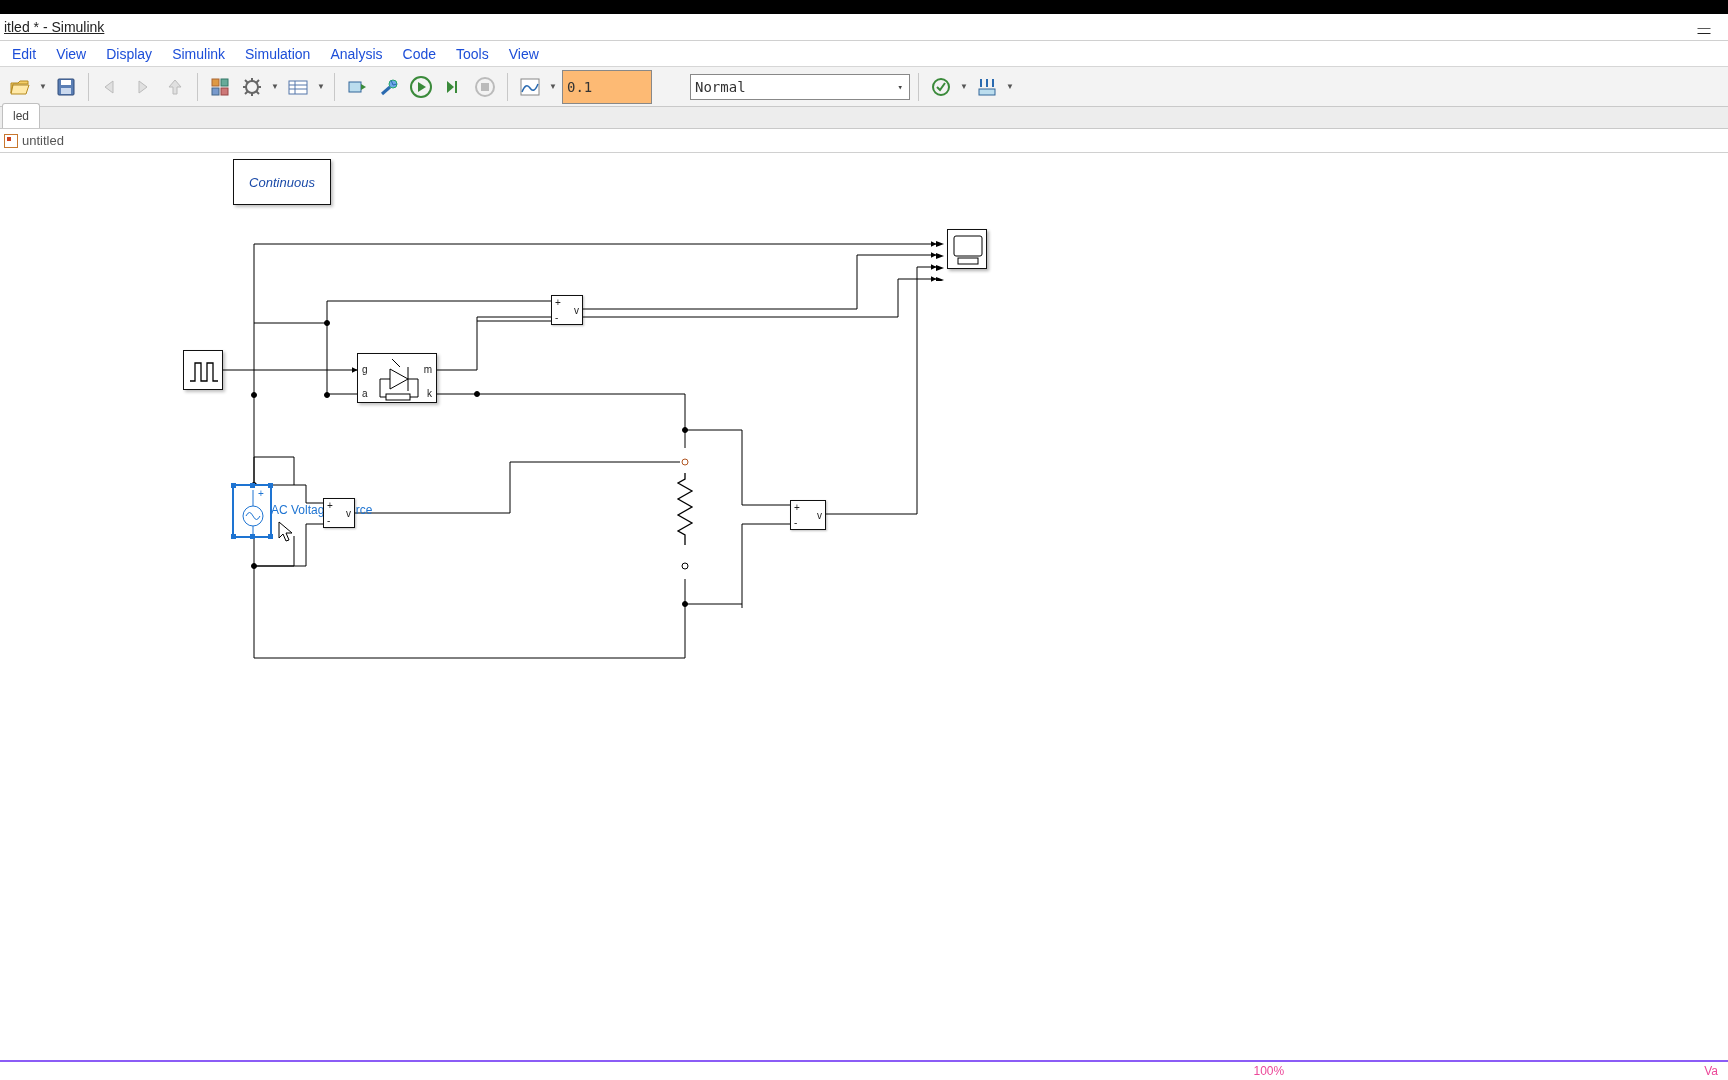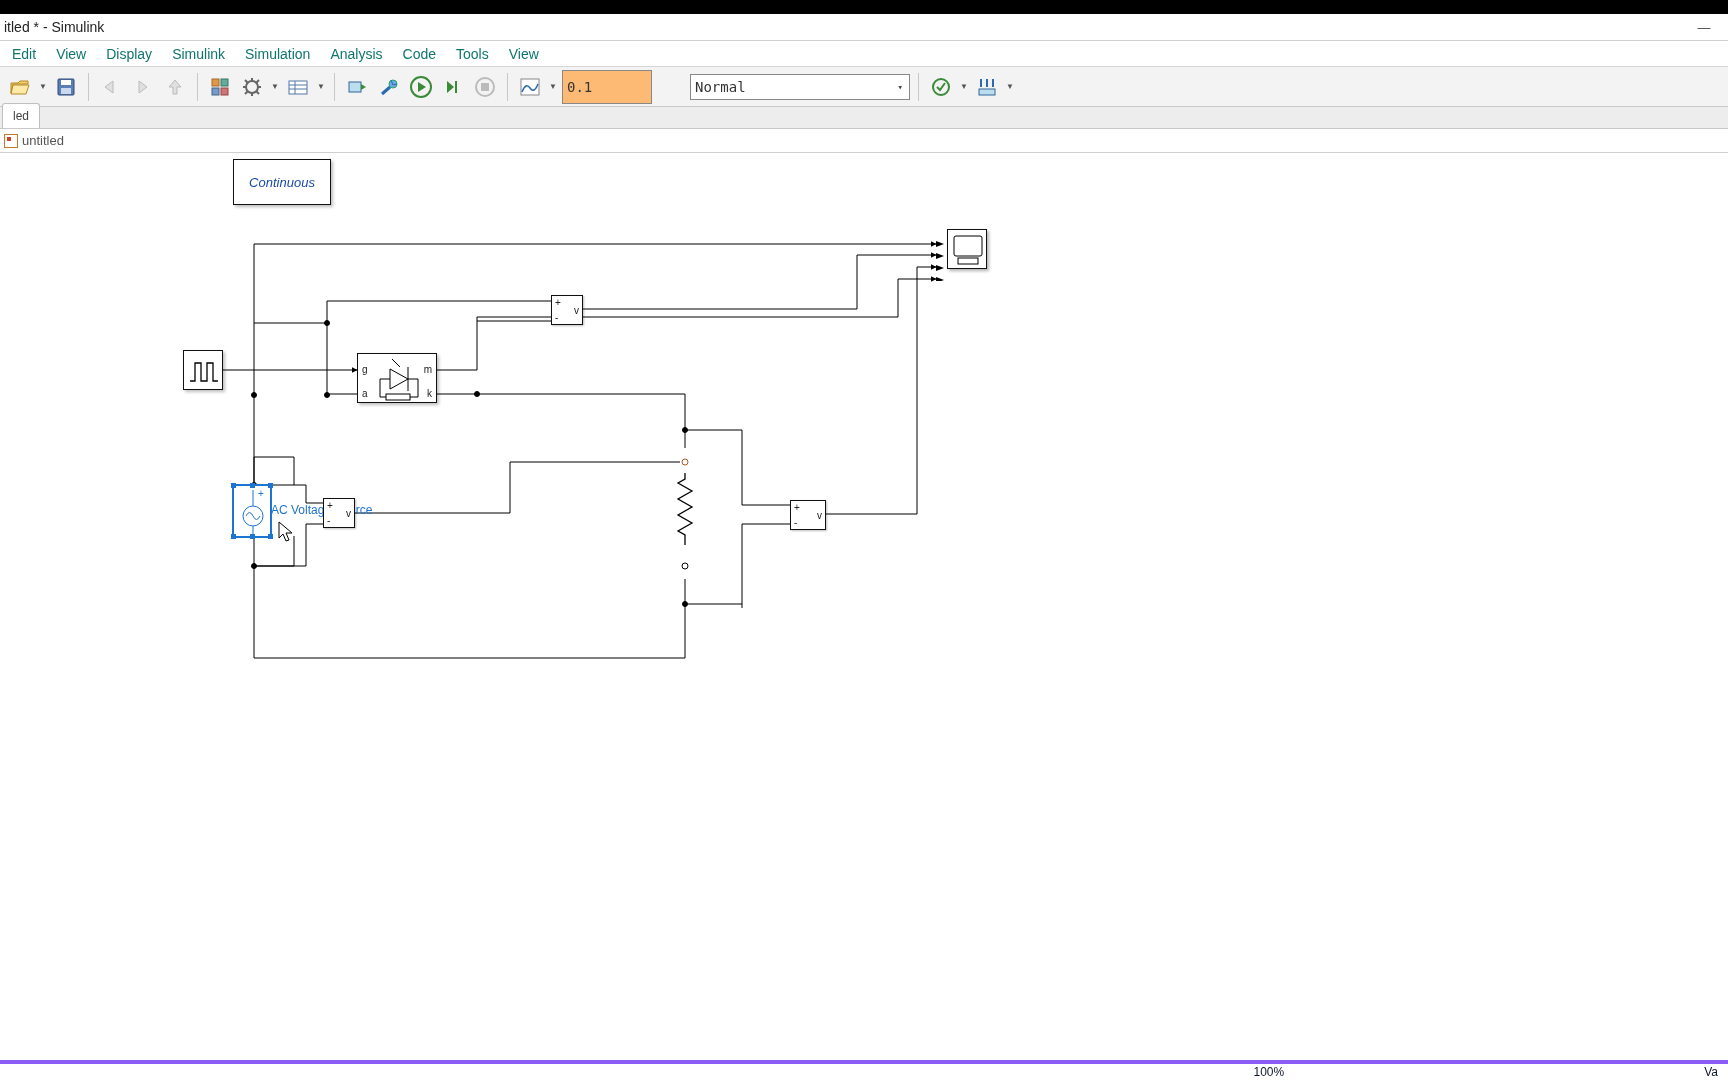--- a/index.html
+++ b/index.html
@@ -1,37 +1,37 @@
 <!DOCTYPE html>
 <html><head>
 <meta charset="utf-8">
 <style>
   * { box-sizing: border-box; margin: 0; padding: 0; }
   body { font-family: "Segoe UI", Tahoma, sans-serif; font-size: 13px; background: #fff; color: #222; overflow: hidden; width: 1728px; height: 1080px; position: relative; }
   .titlebar { height: 14px; background: #000; }
-  .winrow { height: 16px; background: #fff; display: flex; align-items: center; padding: 13px 4px; border-bottom: 1px solid #d0d0d0; }
+  .winrow { height: 16px; background: #fff; display: flex; align-items: center; padding: 13px 4px; border-bottom: 1px solid #d0d0d0; text-decoration: underline; }
   .winrow .title { font-size: 14px; color: #222; }
   .winrow .spacer { flex: 1; }
   .winbtn { width: 40px; height: 22px; display: flex; align-items: center; justify-content: center; color: #444; }
   .menubar { height: 26px; background: #fff; display: flex; align-items: center; padding: 0 2px; border-bottom: 1px solid #d6d6d6; }
-  .menubar .m { padding: 0 10px; height: 26px; display: flex; align-items: center; font-size: 14px; color: #0f766e; }
+  .menubar .m { padding: 0 10px; height: 26px; display: flex; align-items: center; font-size: 14px; color: #1d4ed8; }
   .toolbar { height: 40px; background: #f3f3f3; border-bottom: 1px solid #c9c9c9; display: flex; align-items: center; padding: 0 6px; gap: 4px; }
   .tbtn { width: 28px; height: 28px; display: flex; align-items: center; justify-content: center; border: 1px solid transparent; border-radius: 2px; }
   .tsep { width: 1px; height: 28px; background: #c8c8c8; margin: 0 4px; }
   .caret { width: 10px; height: 28px; display: flex; align-items: center; justify-content: center; font-size: 8px; color: #555; }
   .tb-input { height: 34px; border: 1px solid #888; background: #fdba74; font-family: Consolas, monospace; font-size: 14px; padding: 0 4px; color: #333; }
   .tb-select { height: 24px; border: 1px solid #888; background: #fff; font-family: Consolas, monospace; font-size: 14px; padding: 12px 4px; color: #333; display: flex; align-items: center; position: relative; }
   .tb-select::after { content: "▾"; font-size: 9px; color: #444; position: absolute; right: 6px; }
   .tabbar { height: 22px; background: #ededed; border-bottom: 1px solid #c9c9c9; display: flex; align-items: flex-end; }
   .tab { height: 21px; background: #fff; border: 1px solid #c0c0c0; border-bottom: none; padding: 12px 10px; display: flex; align-items: center; font-size: 12px; color: #444; margin-left: 2px; border-radius: 3px 3px 0 0; }
   .breadcrumb { height: 24px; border-bottom: 1px solid #d0d0d0; display: flex; align-items: center; padding: 0 4px; gap: 4px; font-size: 13px; color: #555; }
   .bcicon { width: 14px; height: 14px; background: #fff; border: 1px solid #c7772e; display: inline-block; position: relative; }
   .bcicon::before { content: ""; position: absolute; left: 2px; top: 2px; width: 4px; height: 4px; background: #cc4422; }
   .canvas { position: relative; background: #fff; height: 910px; }
-  .statusbar { position: absolute; left:0; right:0; bottom:0; height: 20px; border-top: 4px solid #8b5cf6; display: flex; align-items: center; padding: 0 10px; color: #0f172a; font-size: 12px; background:#fff;}
+  .statusbar { position: absolute; left:0; right:0; bottom:0; height: 20px; border-top: 2px solid #8b5cf6; display: flex; align-items: center; padding: 0 10px; color: #ec4899; font-size: 12px; background:#fff;}
   .statusbar .spacer { flex: 1; }
 
   .block { position: absolute; background: #fff; border: 1px solid #111; }
   .block.sel { border: 1px solid #1e74d2; box-shadow: 0 0 0 1px #1e74d2; }
   .powergui { position: absolute; background: #fff; border: 1px solid #111; display: flex; align-items: center; justify-content: center; color: #1a4aa8; font-size: 13px; box-shadow: 2px 2px 3px rgba(0,0,0,0.25); font-style: italic; }
   .scope { position: absolute; background: #fff; border: 1px solid #111; box-shadow: 2px 2px 3px rgba(0,0,0,0.3); }
   .blklabel { position: absolute; font-size: 12px; color: #1e74d2; white-space: nowrap; }
   .porttxt { font-size: 10px; color: #222; position: absolute; }
   .selhandle { position:absolute; width:5px; height:5px; background:#1e74d2; }
 

